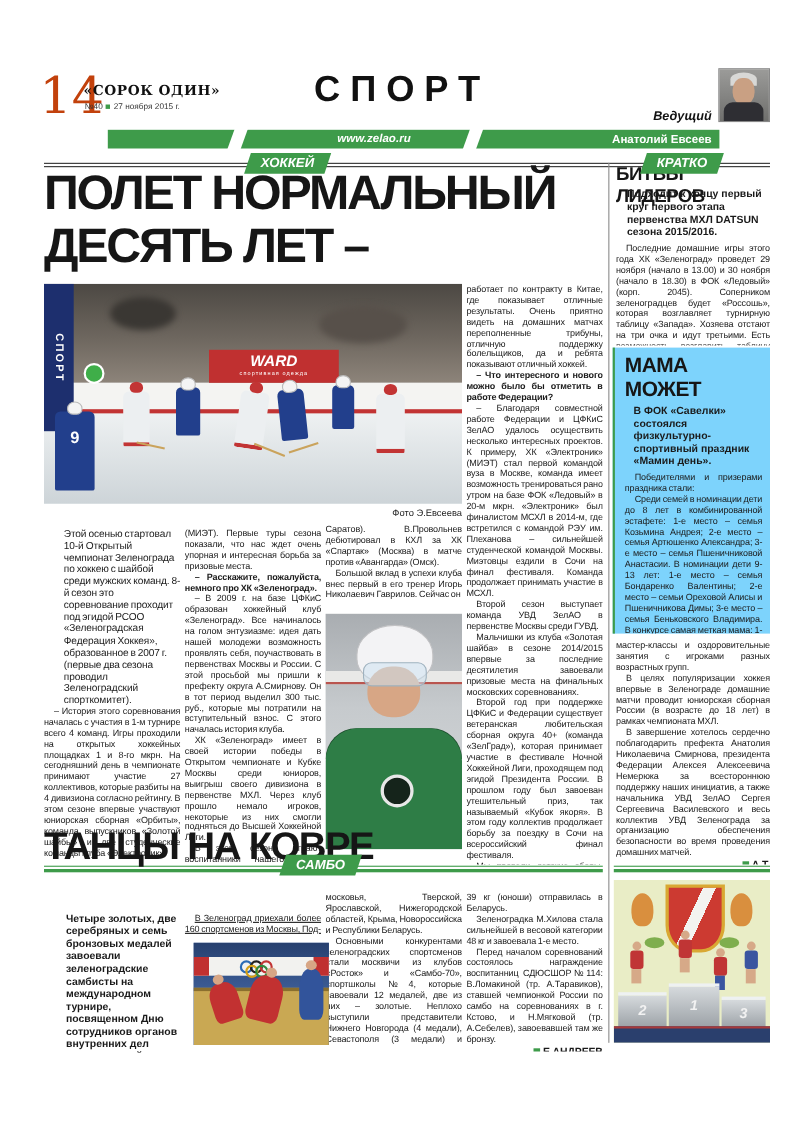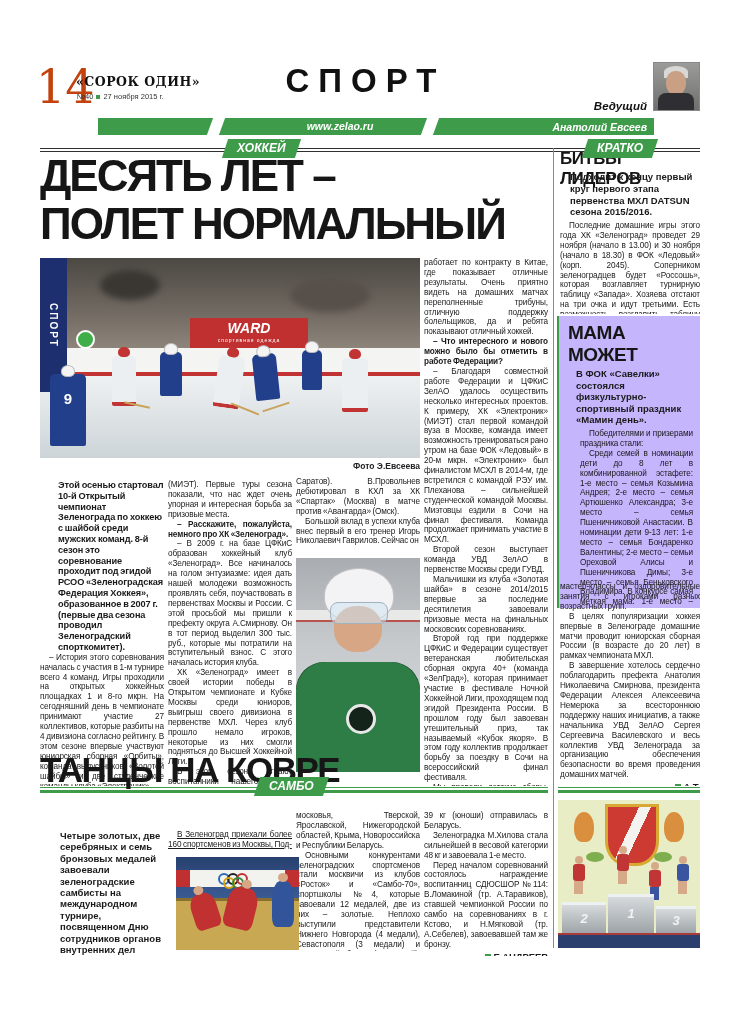--- a/index.html
+++ b/index.html
@@ -10,21 +10,21 @@
   
   .page-num{left:36px;top:64px;font-family:"DejaVu Serif",serif;font-size:46px;line-height:1;color:#c2410c;}
   .masthead{left:76px;top:74px;font-family:"DejaVu Serif",serif;font-weight:bold;font-size:12.5px;letter-spacing:.5px;color:#111;}
   .issue-line{left:77px;top:92px;font-size:7.5px;color:#333;}
   .gsq{display:inline-block;width:4px;height:4px;background:#3e9b4a;margin:0 3px 1px 3px;vertical-align:middle;}
   .section-title{left:0;right:0;top:62px;text-align:center;font-weight:bold;font-size:33px;letter-spacing:9px;color:#111;}
   .strip{left:98px;top:118px;width:556px;height:17px;background:#3e9b4a;}
   .strip-gap{top:-2px;width:12px;height:21px;background:#fff;transform:skewX(-20deg);}
   .site{left:270px;top:120px;width:140px;text-align:center;color:#fff;font-weight:bold;font-style:italic;font-size:10.5px;}
   .host-label{right:84px;top:100px;font-weight:bold;font-style:italic;font-size:11.5px;color:#111;}
-  .host-name{right:84px;top:121px;font-weight:bold;font-style:italic;font-size:10.5px;color:#fff;}
+  .host-name{right:84px;top:121px;font-weight:bold;font-size:10.5px;color:#fff;}
   .host-photo{right:31px;top:62px;width:45px;height:47px;background:linear-gradient(180deg,#9b9b99,#6f6f6d);overflow:hidden;border:1px solid #888;}
   .host-photo .hair{position:absolute;left:10px;top:3px;width:24px;height:12px;border-radius:50% 50% 0 0;background:#d8d8d6;}
   .host-photo .face{position:absolute;left:12px;top:8px;width:20px;height:24px;border-radius:45%;background:#c9a083;}
   .host-photo .suit{position:absolute;left:4px;top:30px;width:36px;height:17px;border-radius:8px 8px 0 0;background:#2e2e33;}
   .badge{height:19px;background:#3e9b4a;transform:skewX(-18deg);z-index:3;}
   .badge span{display:block;transform:skewX(18deg);color:#fff;font-weight:bold;font-style:italic;font-size:12px;line-height:19px;padding:0 12px;white-space:nowrap;}
   .header-rule{left:40px;width:660px;top:148px;height:2px;border-top:1px solid #2f2f2f;border-bottom:1px solid #2f2f2f;}
   .v-rule{left:553px;top:148px;width:1px;height:800px;background:#8a8a8a;}
 
   
@@ -40,27 +40,27 @@
   .pm-banner-red .big{font-weight:bold;font-style:italic;font-size:14px;line-height:20px;}
   .pm-banner-red .small{font-size:5px;line-height:5px;letter-spacing:1px;}
   .fig{position:absolute;border-radius:5px 5px 2px 2px;}
   .fig .helm{position:absolute;left:50%;transform:translateX(-50%);top:-9px;width:12px;height:10px;border-radius:50% 50% 40% 40%;}
   .fig.blue{background:#223f8c;}
   .fig.white{background:#eceff1;border-bottom:4px solid #c23434;}
   .helm.w{background:#f4f4f4;border:1px solid #bbb;}
   .helm.r{background:#c23434;}
   .stick{position:absolute;height:2px;background:#caa35c;}
   .pm-num{position:absolute;width:100%;text-align:center;top:16px;color:#fff;font-weight:bold;font-size:15px;}
-  .photo-credit{left:296px;top:461px;width:124px;text-align:right;font-weight:bold;font-size:8.5px;color:#222;}
+  .photo-credit{left:296px;top:461px;width:124px;text-align:right;font-weight:normal;font-size:8.5px;color:#222;}
 
   .col{width:124px;font-size:8.2px;line-height:9.9px;letter-spacing:-.1px;word-spacing:-.6px;text-align:justify;overflow:hidden;}
   .col p{margin:0;}
   .col p.ind{text-indent:9px;}
   .col p.q{font-weight:bold;}
-  .lead{font-weight:bold;font-size:9.2px;line-height:10.8px;text-align:left;padding-left:18px;letter-spacing:-.1px;}
+  .lead{font-weight:normal;font-size:9.2px;line-height:10.8px;text-align:left;padding-left:18px;letter-spacing:-.1px;}
   .c1{left:40px;top:480px;height:306px;}
   .c2{left:168px;top:480px;height:306px;}
   .c3t{left:296px;top:477px;height:77px;}
   .c4{left:424px;top:258px;height:528px;}
 
   .photo-portrait{left:296px;top:558px;width:124px;height:214px;overflow:hidden;background:linear-gradient(180deg,#a9adb1 0%,#c6cacd 40%,#d8dbdd 100%);}
   .pp-band{position:absolute;left:0;top:52px;width:100%;height:10px;background:#e9e9e7;border-bottom:2px solid #b9554f;}
   .pp-helmet{position:absolute;left:28px;top:10px;width:68px;height:52px;border-radius:50% 50% 42% 42%;background:#f3f3f5;border:1px solid #c2c2c4;}
   .pp-visor{position:absolute;left:34px;top:44px;width:56px;height:20px;border-radius:8px;background:rgba(205,225,240,.55);border:1px solid #9fb2bf;}
   .pp-face{position:absolute;left:38px;top:48px;width:48px;height:46px;border-radius:46%;background:#d7a685;}
@@ -68,26 +68,26 @@
   .pp-yoke{position:absolute;left:0;top:104px;width:124px;height:28px;border-radius:30px 30px 0 0;background:#1c4d2c;}
   .pp-crest{position:absolute;left:50px;top:146px;width:24px;height:24px;border-radius:50%;background:#15241b;border:3px solid #e8e8e8;}
 
   
   .k-title{left:560px;top:149px;width:140px;font-weight:bold;font-size:17px;letter-spacing:-.5px;color:#161616;}
   .k-lead{left:560px;top:171px;width:140px;font-weight:bold;font-size:9.5px;line-height:11.8px;padding-left:10px;box-sizing:border-box;}
   .k-body{left:560px;top:221px;width:140px;height:93px;}
   .k-col{width:140px;font-size:8.2px;line-height:9.9px;letter-spacing:-.1px;word-spacing:-.6px;text-align:justify;overflow:hidden;}
   .k-col p{margin:0;}
   .k-col p.ind{text-indent:9px;}
-  .green-box{left:557px;top:316px;width:143px;height:292px;background:#c4b5fd;border-left:2px solid #3e9b4a;box-sizing:border-box;padding:6px 7px 0 9px;overflow:hidden;}
+  .green-box{left:557px;top:316px;width:143px;height:260px;background:#7dd3fc;border-left:2px solid #3e9b4a;box-sizing:border-box;padding:6px 7px 0 9px;overflow:hidden;}
   .m-title{font-weight:bold;font-size:19px;letter-spacing:-.5px;color:#161616;margin:0 0 2px 0;}
   .m-lead{font-weight:bold;font-size:9.5px;line-height:11.6px;padding-left:8px;margin:0 0 3px 0;}
   .m-body{font-size:8.2px;line-height:9.9px;letter-spacing:-.1px;word-spacing:-.6px;text-align:justify;}
   .m-body p{margin:0;}
-  .m-body p.ind{text-indent:9px;margin-left:12px;}
+  .m-body p.ind{text-indent:9px;}
   .k-tail{left:560px;top:582px;width:140px;height:204px;}
   .sig{text-align:right;font-weight:bold;font-size:9.5px;margin-top:2px;}
   .sq{display:inline-block;width:6px;height:6px;background:#3e9b4a;margin-right:3px;}
 
   
   .g-rule{top:787px;height:2px;border-top:1px solid #3e9b4a;border-bottom:3px solid #3e9b4a;}
   .s-headline{left:40px;top:750px;width:300px;font-weight:bold;font-size:35px;letter-spacing:-1.5px;color:#161616;}
   .s-c1{left:40px;top:830px;width:124px;height:127px;overflow:hidden;font-weight:bold;font-size:9.5px;line-height:11.4px;padding-left:20px;box-sizing:border-box;}
   .s-c2{left:168px;top:830px;height:24px;text-decoration:underline;}
   .s-c3{left:296px;top:811px;height:140px;}
@@ -139,22 +139,22 @@
 <div class="abs badge" style="left:225px;top:139px;">
     <span>ХОККЕЙ</span>
   </div>
 <div class="abs badge" style="left:585px;top:139px;">
     <span>КРАТКО</span>
   </div>
 <div class="abs header-rule"></div>
 <div class="abs v-rule"></div>
 
 <div class="abs headline">
+  <div>ПОЛЕТ НОРМАЛЬНЫЙ</div>
   <div>ДЕСЯТЬ ЛЕТ –</div>
-  <div>ПОЛЕТ НОРМАЛЬНЫЙ</div>
 </div>
 
 <div class="abs photo-main">
   <div class="pm-stands"></div>
   <div class="pm-blob" style="left:60px;top:12px;width:60px;height:30px;background:#3a3733;"></div>
   <div class="pm-blob" style="left:250px;top:20px;width:80px;height:34px;background:#57504a;"></div>
   <div class="pm-boards"></div>
   <div class="pm-ice"></div>
   <div class="pm-banner-blue">СПОРТ</div>
   <div class="pm-sber"></div>
@@ -235,21 +235,21 @@
   <div class="m-title">МАМА МОЖЕТ</div>
   <div class="m-lead">В ФОК «Савелки» состоялся физкультурно-спортивный праздник «Мамин день».</div>
   <div class="m-body">
     <p class="ind">Победителями и призерами праздника стали:</p>
     <p class="ind">Среди семей в номинации дети до 8 лет в комбинированной эстафете: 1-е место – семья Козьмина Андрея; 2-е место – семья Артюшенко Александра; 3-е место – семья Пшеничниковой Анастасии. В номинации дети 9-13 лет: 1-е место – семья Бондаренко Валентины; 2-е место – семьи Ореховой Алисы и Пшеничникова Димы; 3-е место – семья Беньковского Владимира. В конкурсе самая меткая мама: 1-е место – Сытник Анжела; 2-е место – Пшеничникова Елена; 3-е место – Артюшенко Елена.</p>
   </div>
 </div>
 
 <div class="abs k-col k-tail">
   <p>мастер-классы и оздоровительные занятия с игроками разных возрастных групп.</p>
-  <p class="ind">В целях популяризации хоккея впервые в Зеленограде домашние матчи проводит юниорская сборная России (в возрасте до 20 лет) в рамках чемпионата МХЛ.</p>
+  <p class="ind">В целях популяризации хоккея впервые в Зеленограде домашние матчи проводит юниорская сборная России (в возрасте до 18 лет) в рамках чемпионата МХЛ.</p>
   <p class="ind">В завершение хотелось сердечно поблагодарить префекта Анатолия Николаевича Смирнова, президента Федерации Алексея Алексеевича Немерюка за всестороннюю поддержку наших инициатив, а также начальника УВД ЗелАО Сергея Сергеевича Василевского и весь коллектив УВД Зеленограда за организацию обеспечения безопасности во время проведения домашних матчей.</p>
   <div class="sig"><span class="sq"></span><span>А.Т.</span></div>
 </div>
 
 <div class="abs g-rule" style="left:40px;width:508px;"></div>
 <div class="abs g-rule" style="left:558px;width:142px;"></div>
 <div class="abs badge" style="left:257px;top:777px;">
     <span>САМБО</span>
   </div>
 

